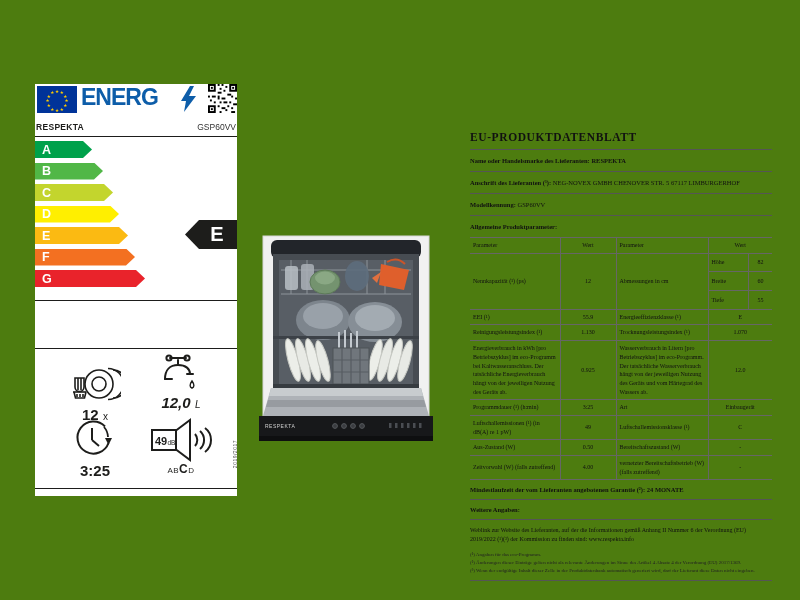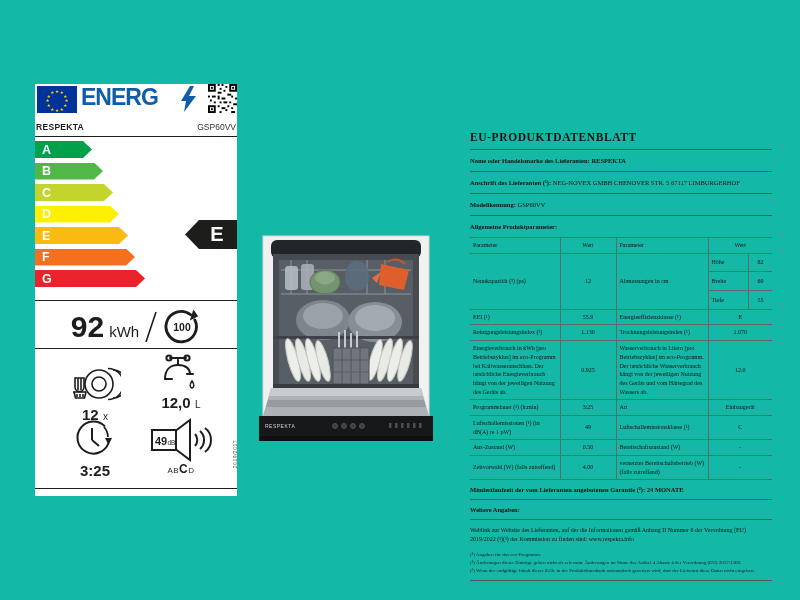--- a/index.html
+++ b/index.html
@@ -1,16 +1,16 @@
 <!DOCTYPE html>
 <html><head>
 <meta charset="utf-8">
 <style>
   html,body{margin:0;padding:0;background:#fff;}
-  #page{position:relative;width:800px;height:600px;background:#14b8a6;overflow:hidden;
+  #page{position:relative;width:800px;height:600px;background:#4d7c0f;overflow:hidden;
         font-family:"Liberation Sans",sans-serif;color:#1d1d1b;}
 
   
   #energy-label{position:absolute;left:35px;top:84px;width:202px;height:412px;background:#fff;}
   .el-head{position:absolute;left:0;top:0;width:202px;height:30px;}
   .el-flag{position:absolute;left:2px;top:2px;}
   .el-logo{position:absolute;left:46px;top:0px;font-size:23px;font-weight:800;letter-spacing:-1px;color:#0d5da9;}
   .el-bolt{position:absolute;left:146px;top:2px;}
   .el-qr{position:absolute;right:0px;top:0px;}
   .el-brandrow{position:absolute;left:0;top:36px;width:202px;height:16px;border-bottom:1px solid #1d1d1b;}
@@ -167,32 +167,20 @@
           <span>G</span>
         </div>
     </div>
 
     <div class="el-rating" style="background-color: rgb(29, 29, 27);">
       <span>E</span>
     </div>
 
     <div class="el-rule" style="top:216px"></div>
 
-    <div class="el-energyrow">
-      <span class="el-kwh-val">92</span>
-      <span class="el-kwh-unit">kWh</span>
-      <svg width="14" height="34" viewBox="0 0 14 34">
-          <line x1="12" y1="2" x2="2" y2="32" stroke="#1d1d1b" stroke-width="1.6"></line>
-        </svg>
-      <svg width="38" height="38" viewBox="0 0 40 40">
-        <path d="M29 7 A16 16 0 1 0 33.5 12.5" fill="none" stroke="#1d1d1b" stroke-width="3" stroke-linecap="round"></path>
-        <polygon points="30,2 37,7 30,14" fill="#1d1d1b" transform="rotate(18 32 8)"></polygon>
-        <text x="20" y="24" text-anchor="middle" font-size="11" font-weight="bold" fill="#1d1d1b" font-family="Liberation Sans">100</text>
-      </svg>
-    </div>
 
     <div class="el-rule" style="top:264px"></div>
 
     <div class="el-grid">
 
       <div class="el-cell" style="left:10px;top:12px;">
         <svg class="icon" width="52" height="42" viewBox="0 0 52 42">
           <g fill="none" stroke="#1d1d1b" stroke-width="1.6">
             <path d="M44 6 a14 14 0 0 1 0 28"></path>
             <path d="M39 4.5 a15 15 0 0 1 0 31"></path>
@@ -207,21 +195,21 @@
               <line x1="11" y1="30" x2="11" y2="33"></line>
               <line x1="14" y1="30" x2="14" y2="33"></line>
           </g>
         </svg>
         <div class="icon-label">
           <span class="el-num">12</span>
           <span class="el-unitsm">x</span>
         </div>
       </div>
 
-      <div class="el-cell" style="left:96px;top:0;">
+      <div class="el-cell" style="left:96px;top:0;font-style:italic;">
         <svg class="icon" width="46" height="42" viewBox="0 0 46 42">
           <g fill="none" stroke="#1d1d1b" stroke-width="2" stroke-linecap="round">
             <line x1="12" y1="6" x2="28" y2="6"></line>
             <circle cx="11" cy="6" r="2.6"></circle>
               <circle cx="29" cy="6" r="2.6"></circle>
             <line x1="20" y1="8" x2="20" y2="12"></line>
             <path d="M7 27 C7 18 12 13 20 13 C28 13 32 17 32 22"></path>
             <path d="M7 27 h7"></path>
             <path d="M29 22 h6"></path>
             <path d="M34 29 c2.5 3.5 2.5 5.8 0 7.2 c-2.5 -1.4 -2.5 -3.7 0 -7.2 z" stroke-width="1.4"></path>

